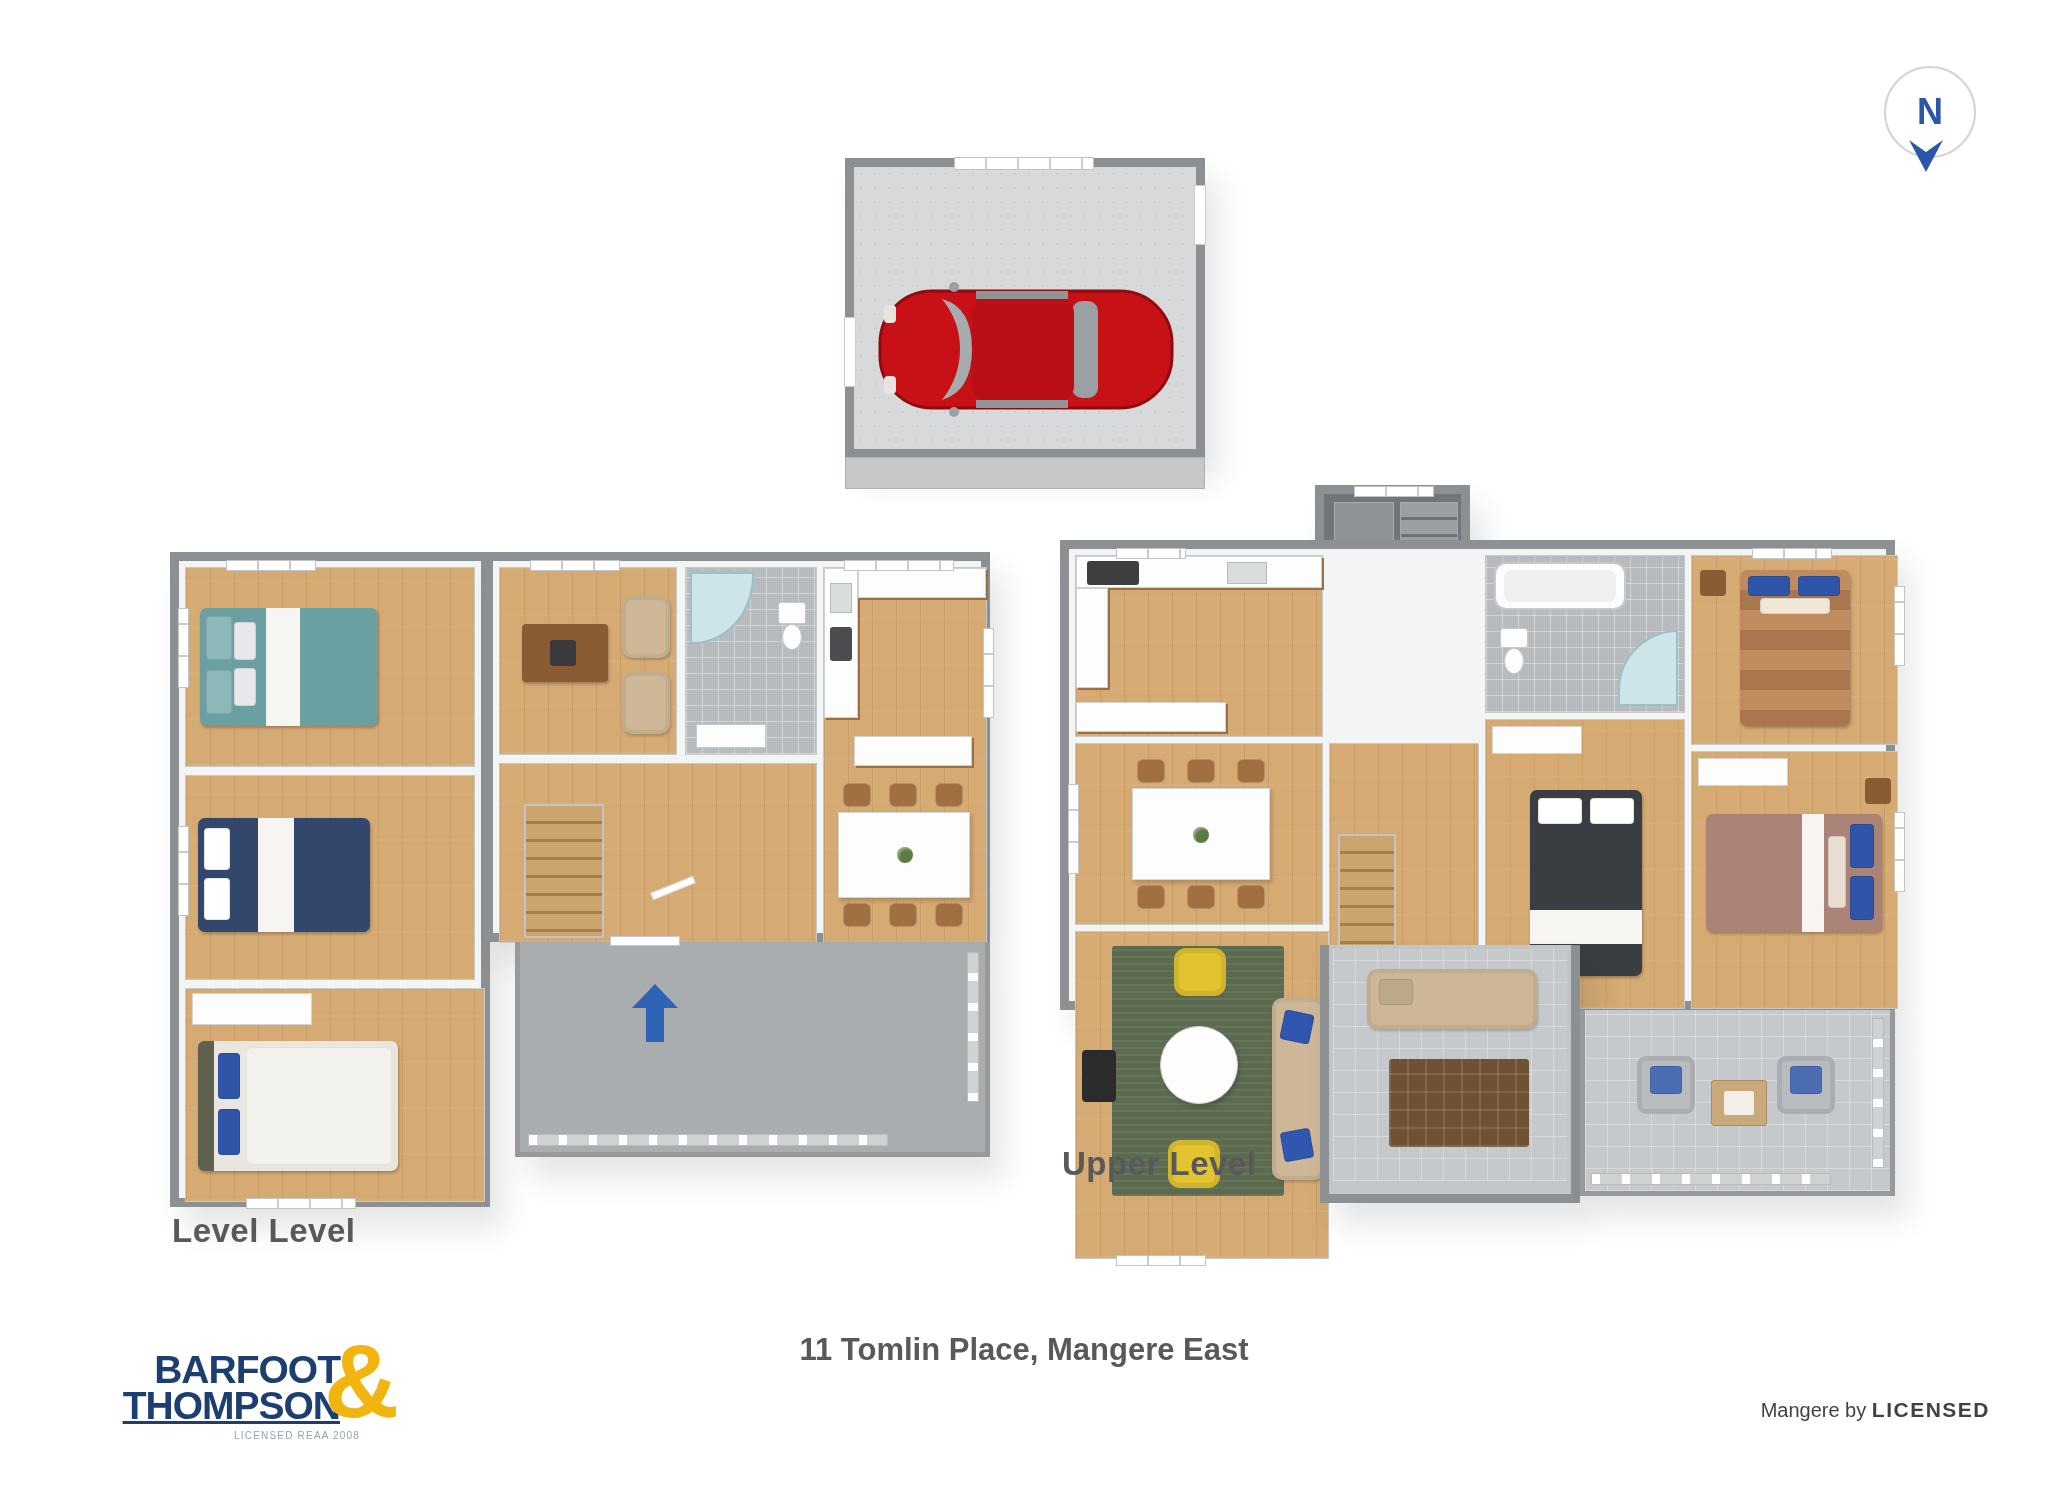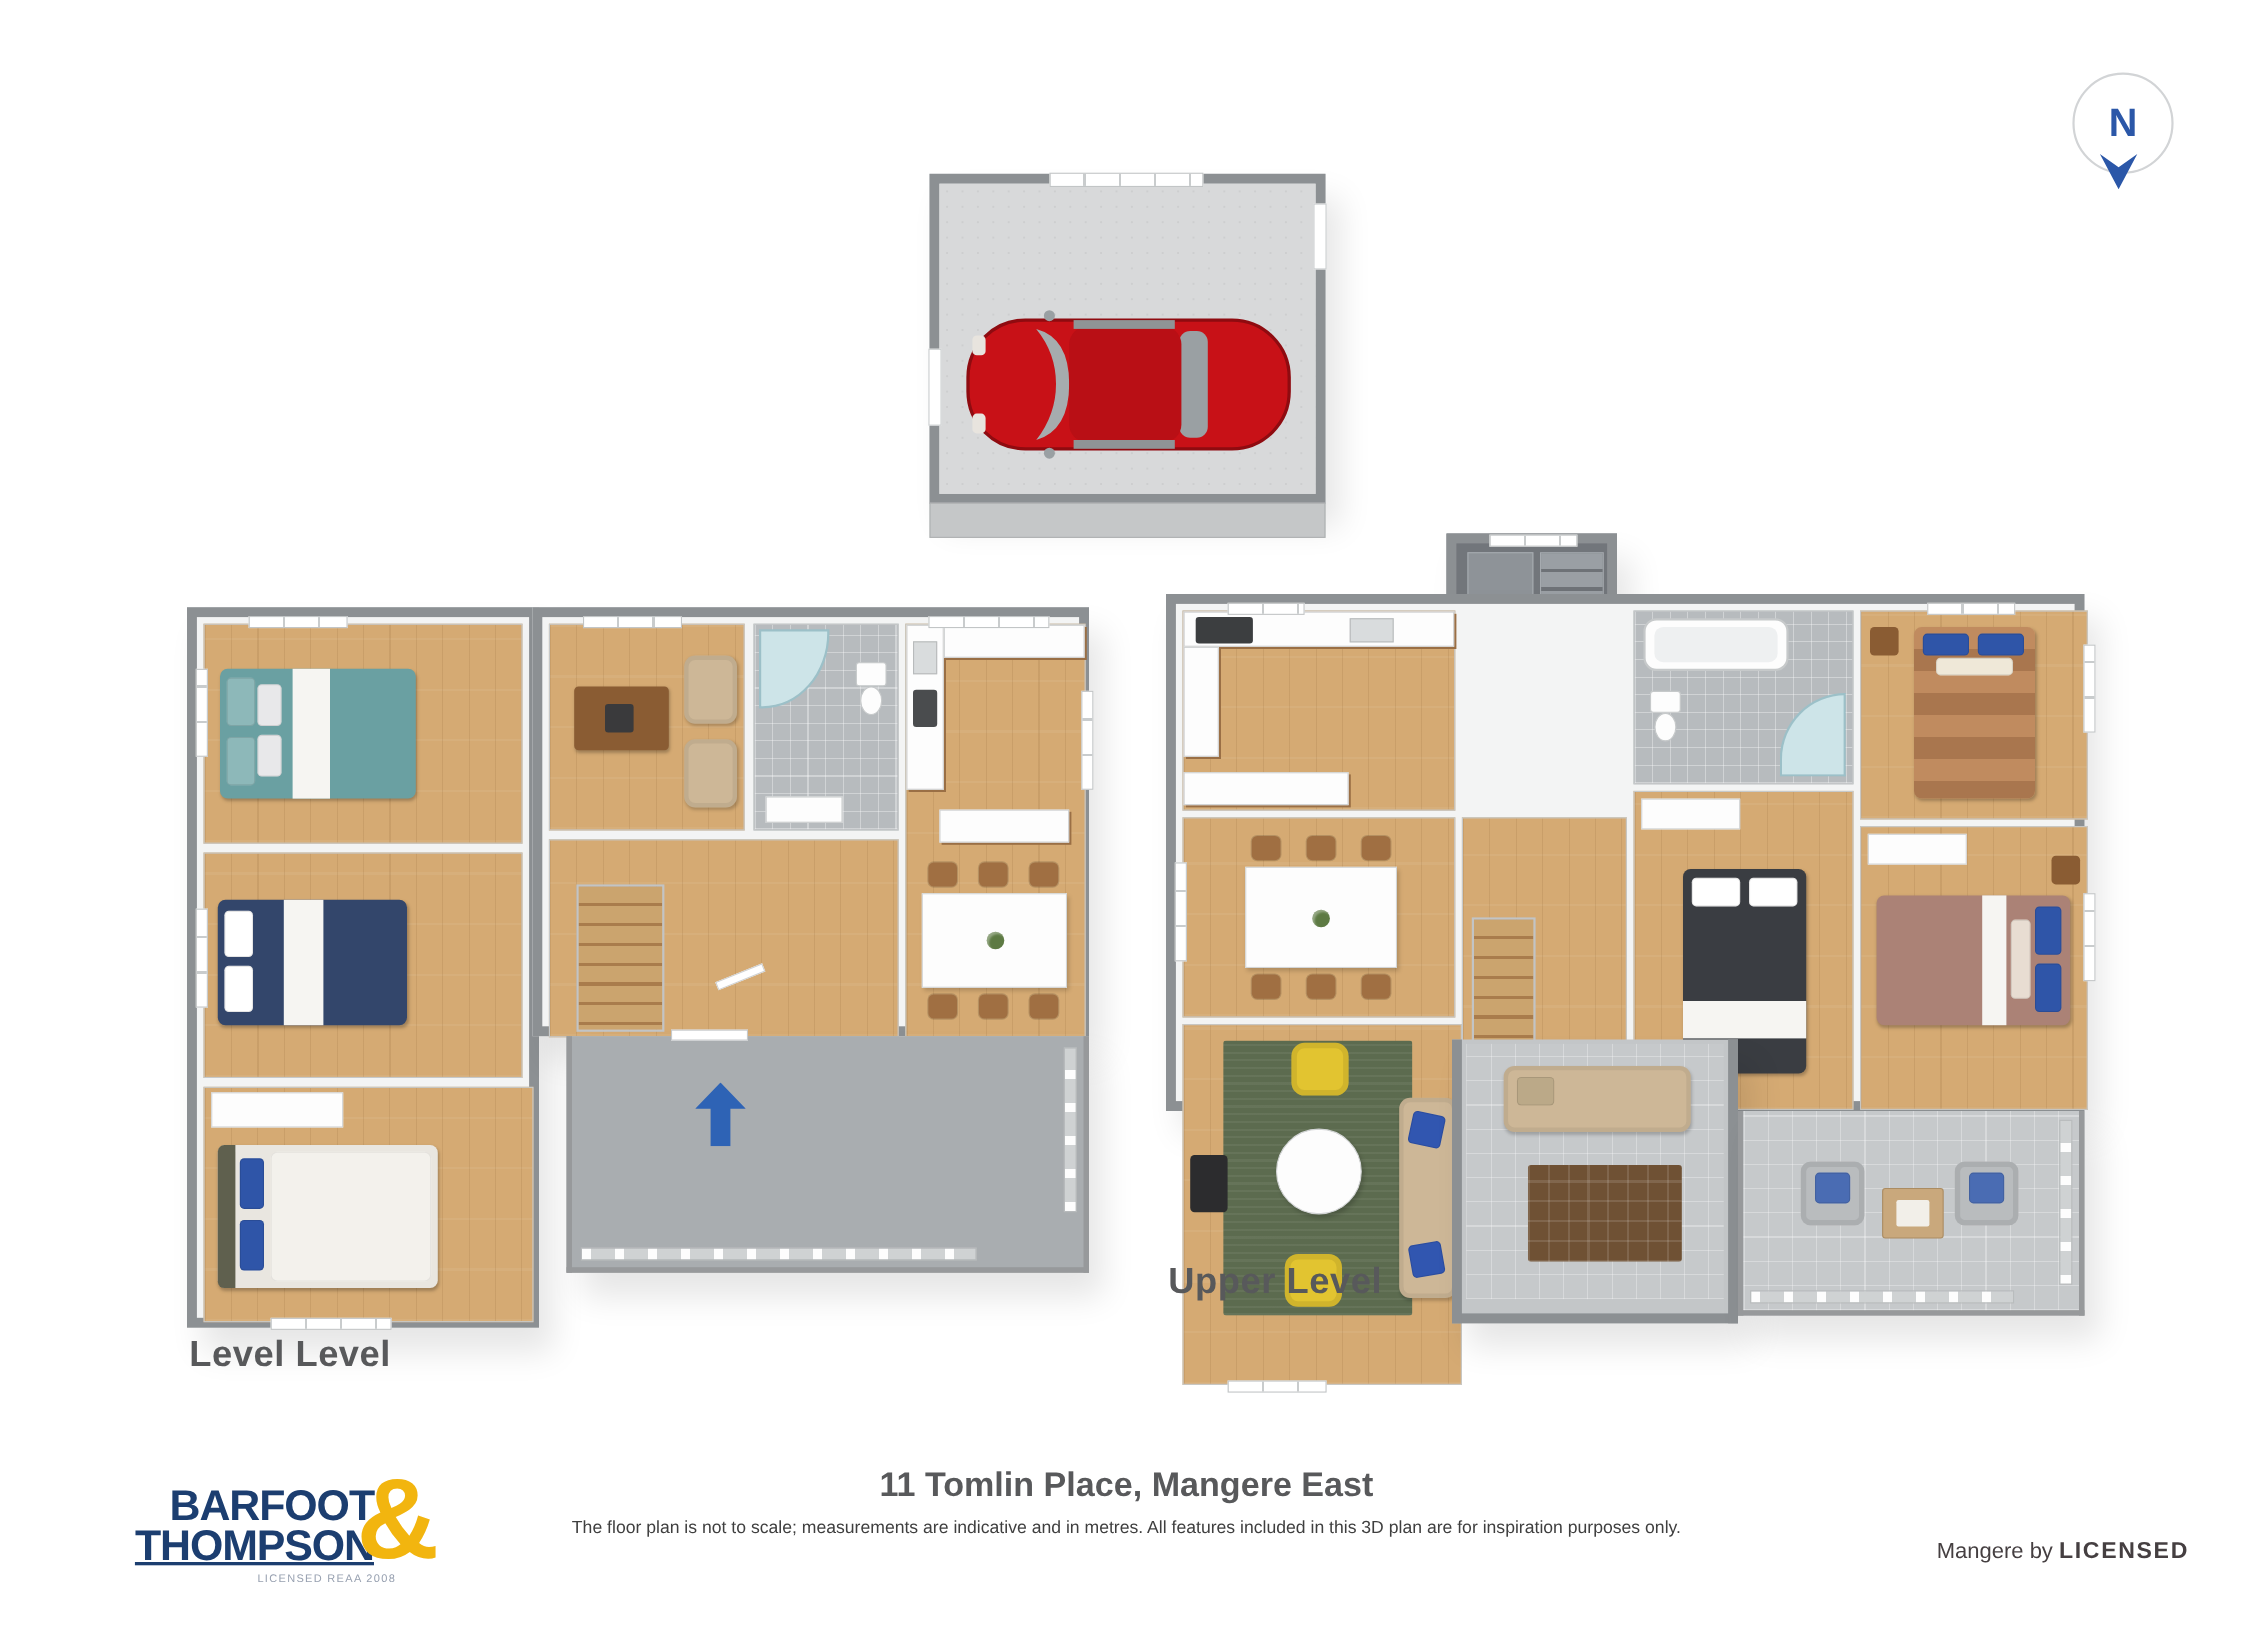--- a/index.html
+++ b/index.html
@@ -302,20 +302,19 @@
   </div>
 
   <div class="abs" style="left:112px;top:1352px;width:250px;height:100px;">
     <div class="logo-word" style="font-size:39px;width:228px;">BARFOOT</div>
     <div class="logo-word" style="font-size:39px;width:228px;text-decoration:underline;">THOMPSON</div>
     <div class="logo-amp" style="left:212px;top:-12px;">&amp;</div>
     <div class="logo-tag" style="left:104px;top:78px;margin-left:18px;">LICENSED REAA 2008</div>
   </div>
 
   <div class="addr" style="top:1332px;">11 Tomlin Place, Mangere East</div>
-  <div class="disc" style="top:1381px;">The floor plan is not to scale; measurements are indicative and in metres. All features included in this 3D plan are for inspiration purposes only.</div>
 
   <div class="produced" style="right:58px;top:1398px;">
     <span>Mangere by</span>
     <b>LICENSED</b>
   </div>
 
 </div>
 
 </body></html>

